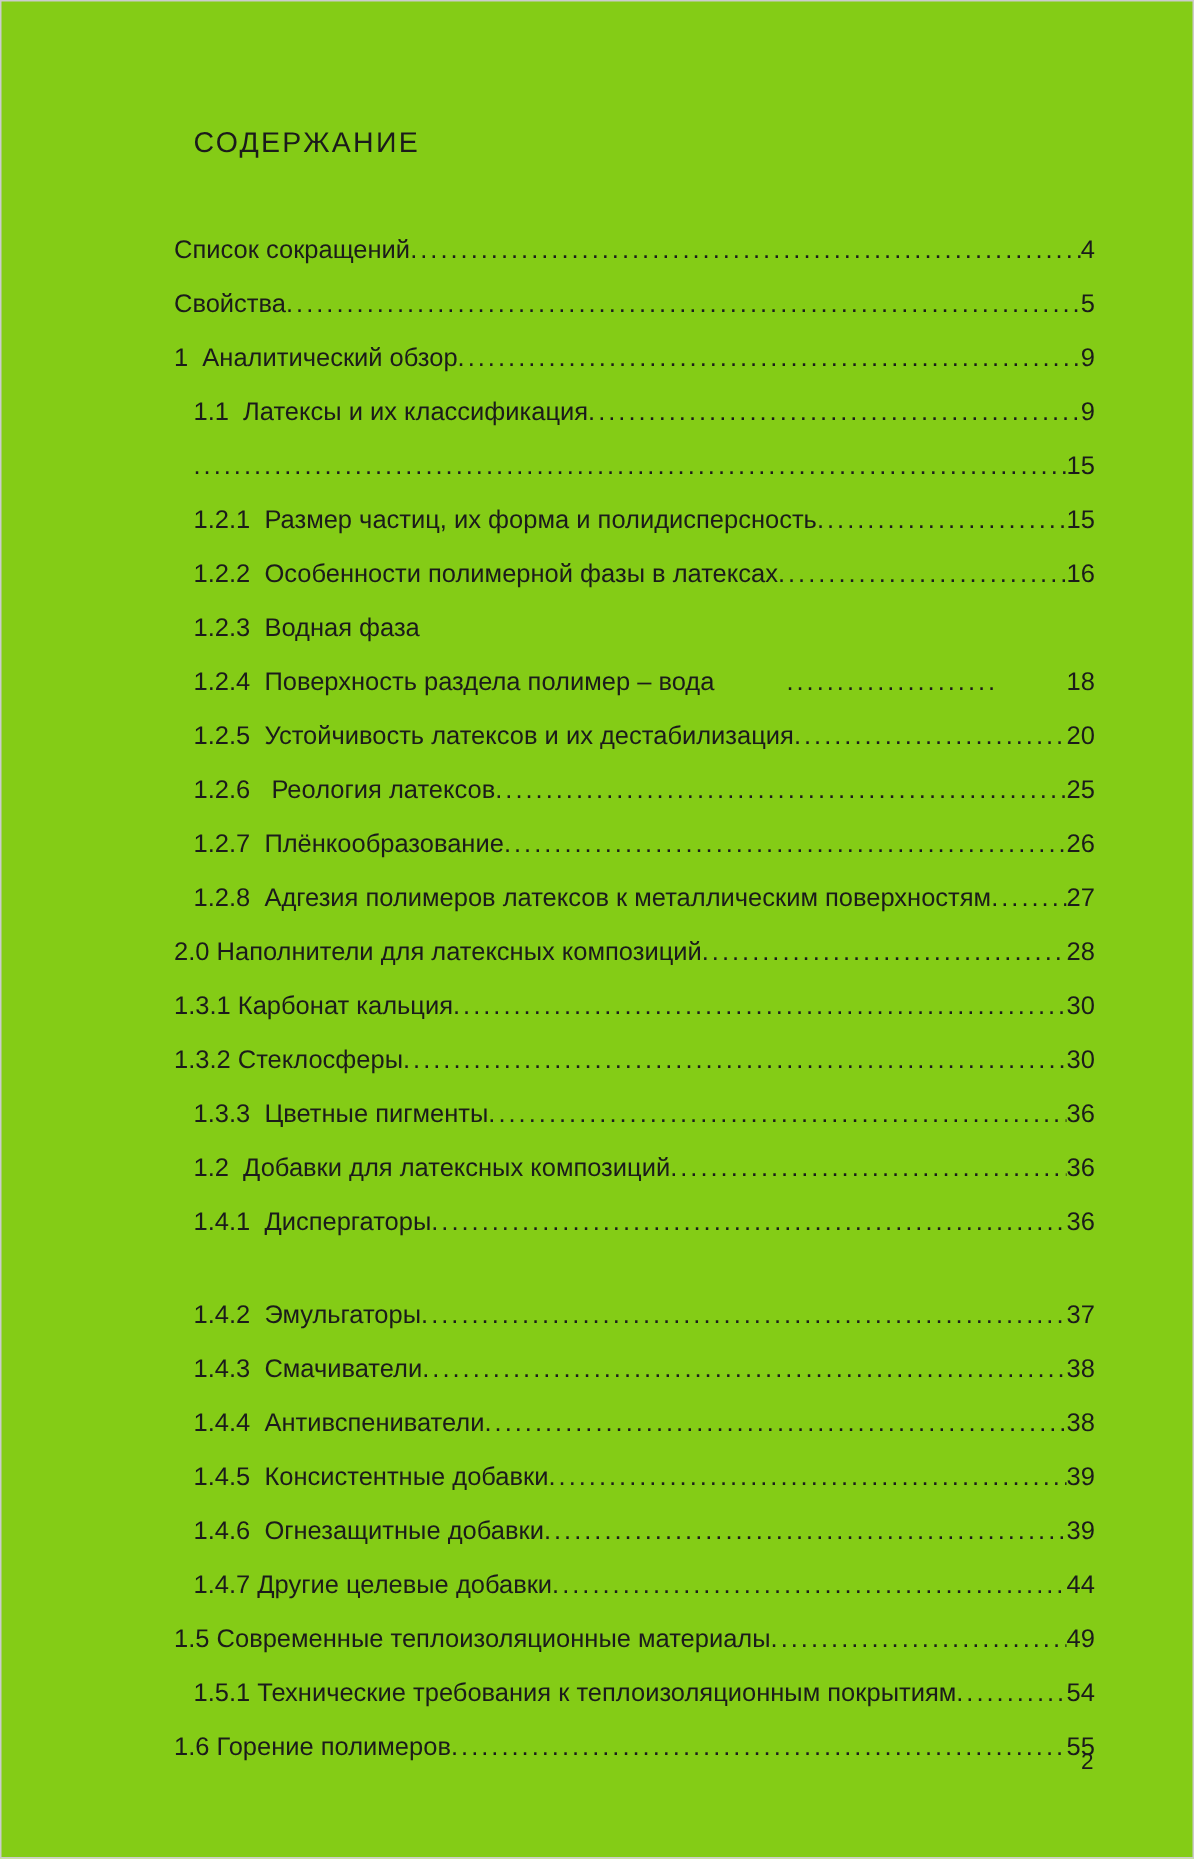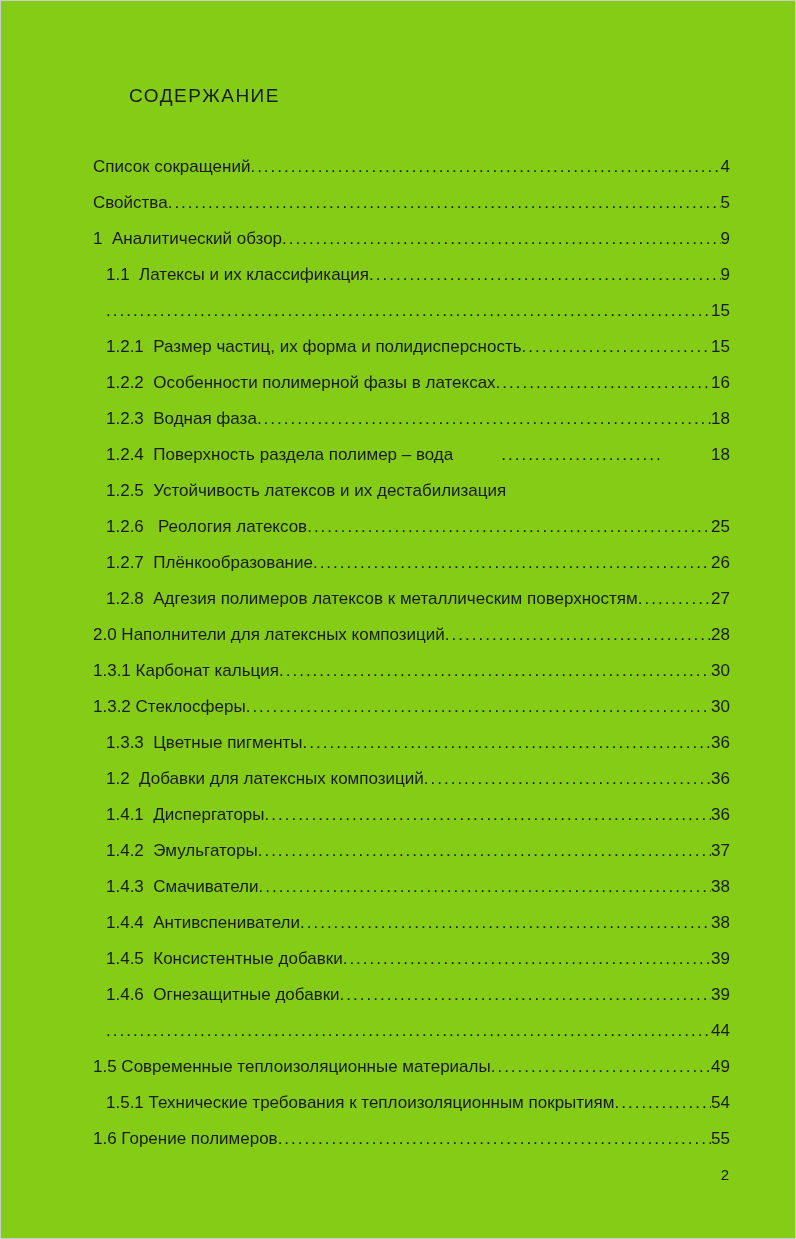--- a/index.html
+++ b/index.html
@@ -23,21 +23,21 @@
     top: 84px;
     left: 128px;
     margin: 0;
     font-size: 19px;
     font-weight: normal;
     letter-spacing: 1.5px;
   }
   .toc {
     position: absolute;
     top: 148px;
-    left: 92px;
+    left: 115px;
     right: 65px;
   }
   .toc-row {
     display: flex;
     align-items: baseline;
     height: 36px;
     line-height: 36px;
     font-size: 17px;
     overflow: hidden;
   }
@@ -104,33 +104,33 @@
     <span class="toc-dots">................................................................................................................................................................................................................................................</span>
     <span class="toc-page">15</span>
   </div>
 
   <div class="toc-row" style="padding-left: 13px;">
     <span class="toc-label">1.2.2  Особенности полимерной фазы в латексах</span>
     <span class="toc-dots">................................................................................................................................................................................................................................................</span>
     <span class="toc-page">16</span>
   </div>
 
-  <div class="toc-row" style="padding-left: 13px;">
+  <div class="toc-row" style="padding-left: 13px; flex-direction: column;">
     <span class="toc-label">1.2.3  Водная фаза</span>
     <span class="toc-dots">................................................................................................................................................................................................................................................</span>
     <span class="toc-page">18</span>
   </div>
 
   <div class="toc-row" style="padding-left: 13px; gap: 48px;">
     <span class="toc-label">1.2.4  Поверхность раздела полимер – вода</span>
     <span class="toc-dots">................................................................................................................................................................................................................................................</span>
     <span class="toc-page">18</span>
   </div>
 
-  <div class="toc-row" style="padding-left: 13px; flex-direction: column;">
+  <div class="toc-row" style="padding-left: 13px;">
     <span class="toc-label">1.2.5  Устойчивость латексов и их дестабилизация</span>
     <span class="toc-dots">................................................................................................................................................................................................................................................</span>
     <span class="toc-page">20</span>
   </div>
 
   <div class="toc-row" style="padding-left: 13px;">
     <span class="toc-label">1.2.6   Реология латексов</span>
     <span class="toc-dots">................................................................................................................................................................................................................................................</span>
     <span class="toc-page">25</span>
   </div>
@@ -176,21 +176,21 @@
     <span class="toc-dots">................................................................................................................................................................................................................................................</span>
     <span class="toc-page">36</span>
   </div>
 
   <div class="toc-row" style="padding-left: 13px;">
     <span class="toc-label">1.4.1  Диспергаторы</span>
     <span class="toc-dots">................................................................................................................................................................................................................................................</span>
     <span class="toc-page">36</span>
   </div>
 
-  <div class="toc-row" style="padding-left: 13px;">
+  <div class="toc-row" style="padding-left: 13px; margin-top: 26px;">
     <span class="toc-label">1.4.2  Эмульгаторы</span>
     <span class="toc-dots">................................................................................................................................................................................................................................................</span>
     <span class="toc-page">37</span>
   </div>
 
   <div class="toc-row" style="padding-left: 13px;">
     <span class="toc-label">1.4.3  Смачиватели</span>
     <span class="toc-dots">................................................................................................................................................................................................................................................</span>
     <span class="toc-page">38</span>
   </div>
@@ -207,20 +207,21 @@
     <span class="toc-page">39</span>
   </div>
 
   <div class="toc-row" style="padding-left: 13px;">
     <span class="toc-label">1.4.6  Огнезащитные добавки</span>
     <span class="toc-dots">................................................................................................................................................................................................................................................</span>
     <span class="toc-page">39</span>
   </div>
 
   <div class="toc-row" style="padding-left: 13px;">
+    <span class="toc-label">1.4.7 Другие целевые добавки</span>
     <span class="toc-dots">................................................................................................................................................................................................................................................</span>
     <span class="toc-page">44</span>
   </div>
 
   <div class="toc-row" style="padding-left: 0px;">
     <span class="toc-label">1.5 Современные теплоизоляционные материалы</span>
     <span class="toc-dots">................................................................................................................................................................................................................................................</span>
     <span class="toc-page">49</span>
   </div>
 

